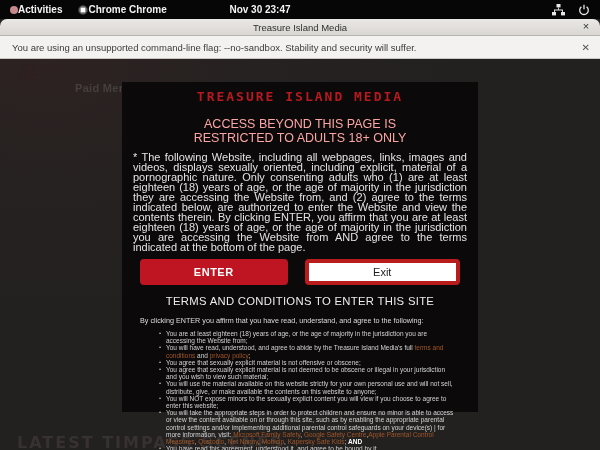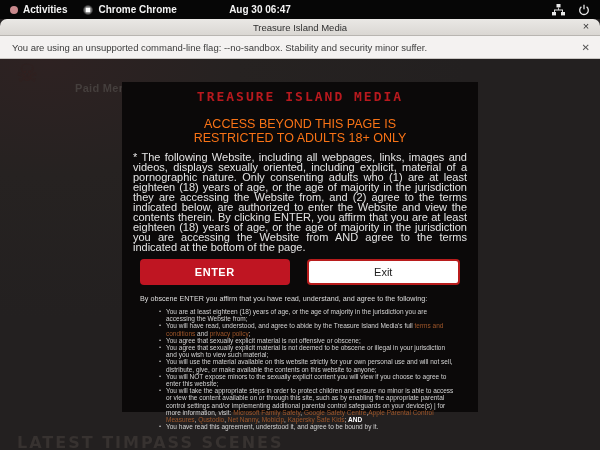--- a/index.html
+++ b/index.html
@@ -8,21 +8,21 @@
     position:relative; width:600px; height:450px; overflow:hidden;
     font-family:"Liberation Sans", sans-serif; background:#242121;
   }
 
   
   .topbar {
     position:absolute; top:0; left:0; right:0; height:19px;
     background:#060606; color:#f2f2f2; display:flex; align-items:center;
     font-size:10px; font-weight:bold;
   }
-  .tb-item { display:flex; align-items:center; gap:5px; padding:8px 8px; height:100%; cursor:default; }
+  .tb-item { display:flex; align-items:center; padding:8px 8px; height:100%; cursor:default; }
   .tb-item:first-child { padding-left:10px; }
   .activities-dot { width:8px; height:8px; border-radius:50%; background:#c9898c; }
   .chrome-ico {
     width:10px; height:10px; border-radius:50%;
     background:radial-gradient(circle at 50% 50%, #fff 0 2.5px, #9a9a9a 2.5px 3.5px, #6e6e6e 3.5px);
     border:1px solid #3a3a3a;
   }
   .tb-clock { position:absolute; left:260px; transform:translateX(-50%); font-weight:bold; }
   .tb-right { position:absolute; right:6px; top:0; height:19px; display:flex; align-items:center; gap:13px; padding-right:4px; }
   .tb-right svg { display:block; }
@@ -64,28 +64,28 @@
 
   
   .modal {
     position:absolute; left:122px; top:23px; width:356px; height:330px;
     background:#0b0909; text-align:center; color:#e8e8e8;
   }
   .brand {
     margin-top:7px; font-family:"DejaVu Sans Mono", monospace; font-weight:bold;
     font-size:13px; letter-spacing:2px; color:#b8191e;
   }
-  .access-heading { margin:13px 48px 0; font-size:12.5px; line-height:14px; color:#f97316; }
+  .access-heading { margin:13px 48px 0; font-size:12.5px; line-height:14px; color:#fca5a5; }
   .disclaimer {
     margin:7px 11px 0; font-size:11px; line-height:10px; text-align:justify; color:#e4e4e4;
   }
   .btn-row { margin:7px 18px 0; display:flex; gap:17px; height:26px; }
   .btn { flex:1; border:none; border-radius:4px; cursor:pointer; font-family:"Liberation Sans", sans-serif; }
   .btn-enter { background:#bf1522; color:#fff; font-weight:bold; font-size:11px; letter-spacing:.5px; }
-  .btn-exit  { background:#ffffff; color:#1e1e1e; font-size:11px; border:2px solid #b91c1c; }
+  .btn-exit  { background:#ffffff; color:#1e1e1e; font-size:11px; border:4px solid #b91c1c; }
   .terms-heading { margin-top:10px; font-size:11.3px; letter-spacing:.3px; color:#ededed; }
   .terms-intro { margin:9px 18px 0; text-align:left; font-size:7.2px; color:#dedede; }
   .terms-list {
     margin:5px 24px 0 37px; text-align:left; list-style:none;
     font-size:6.5px; line-height:7.2px; color:#d4d4d4;
   }
   .terms-list li { position:relative; padding-left:7px; }
   .terms-list li::before { content:"•"; position:absolute; left:0; top:0; font-size:6px; color:#bdbdbd; }
   .seg-link { color:#a0572a; cursor:pointer; }
   .seg-bold { color:#ffffff; font-weight:bold; }
@@ -97,21 +97,21 @@
 
   <div class="topbar">
     <div class="tb-item">
       <span class="activities-dot"></span>
       <span>Activities</span>
     </div>
     <div class="tb-item">
       <span class="chrome-ico"></span>
       <span>Chrome Chrome</span>
     </div>
-    <div class="tb-clock">Aug 30  06:47</div>
+    <div class="tb-clock">Nov 30  23:47</div>
     <div class="tb-right">
       <span>
         <svg width="13" height="12" viewBox="0 0 13 12" fill="#e8e8e8">
           <rect x="4.5" y="0" width="4" height="3.4"></rect>
           <rect x="0" y="8" width="4" height="3.4"></rect>
           <rect x="9" y="8" width="4" height="3.4"></rect>
           <path d="M6.2 3.4h0.8v2.2h4v2.4h-0.9V6.4H2.9V8H2V5.6h4.2z"></path>
         </svg>
       </span>
       <span>
@@ -122,38 +122,39 @@
       </span>
     </div>
   </div>
 
   <div class="titlebar">
     <span>Treasure Island Media</span>
     <span class="titlebar-close">×</span>
   </div>
 
   <div class="infobar">
-    <span>You are using an unsupported command-line flag: --no-sandbox. Stability and security minor suffer.</span>
+    <span>You are using an unsupported command-line flag: --no-sandbox. Stability and security will suffer.</span>
     <span class="infobar-close">✕</span>
   </div>
 
   <div class="page">
     <div class="skull-logo">☠</div>
     <div class="bg-nav-left">Paid Members</div>
     <div class="bg-bottom-heading">LATEST TIMPASS SCENES</div>
 
     <div class="modal">
       <div class="brand">TREASURE ISLAND MEDIA</div>
       <div class="access-heading">ACCESS BEYOND THIS PAGE IS RESTRICTED TO ADULTS 18+ ONLY</div>
       <div class="disclaimer">* The following Website, including all webpages, links, images and videos, displays sexually oriented, including explicit, material of a pornographic nature. Only consenting adults who (1) are at least eighteen (18) years of age, or the age of majority in the jurisdiction they are accessing the Website from, and (2) agree to the terms indicated below, are authorized to enter the Website and view the contents therein. By clicking ENTER, you affirm that you are at least eighteen (18) years of age, or the age of majority in the jurisdiction you are accessing the Website from AND agree to the terms indicated at the bottom of the page.</div>
       <div class="btn-row">
         <button class="btn btn-enter">ENTER</button>
         <button class="btn btn-exit">Exit</button>
       </div>
-      <div class="terms-intro">By obscene ENTER you affirm that you have read, understand, and agree to the following:</div>
+      <div class="terms-heading">TERMS AND CONDITIONS TO ENTER THIS SITE</div>
+      <div class="terms-intro">By clicking ENTER you affirm that you have read, understand, and agree to the following:</div>
       <ul class="terms-list">
           <li><span>You are at least eighteen (18) years of age, or the age of majority in the jurisdiction you are accessing the Website from;</span></li>
           <li><span>You will have read, understood, and agree to abide by the Treasure Island Media's full </span><span class="seg-link">terms and conditions</span><span> and </span><span class="seg-link">privacy policy</span><span>;</span></li>
           <li><span>You agree that sexually explicit material is not offensive or obscene;</span></li>
           <li><span>You agree that sexually explicit material is not deemed to be obscene or illegal in your jurisdiction and you wish to view such material;</span></li>
           <li><span>You will use the material available on this website strictly for your own personal use and will not sell, distribute, give, or make available the contents on this website to anyone;</span></li>
           <li><span>You will NOT expose minors to the sexually explicit content you will view if you choose to agree to enter this website;</span></li>
           <li><span>You will take the appropriate steps in order to protect children and ensure no minor is able to access or view the content available on or through this site, such as by enabling the appropriate parental control settings and/or implementing additional parental control safeguards on your device(s) | for more information, visit: </span><span class="seg-link">Microsoft Family Safety</span><span>, </span><span class="seg-link">Google Safety Centre</span><span>,</span><span class="seg-link">Apple Parental Control Measures</span><span>, </span><span class="seg-link">Qustodio</span><span>, </span><span class="seg-link">Net Nanny</span><span>, </span><span class="seg-link">Mobicip</span><span>, </span><span class="seg-link">Kapersky Safe Kids</span><span>; </span><span class="seg-bold">AND</span></li>
           <li><span>You have read this agreement, understood it, and agree to be bound by it.</span></li>
         </ul>

